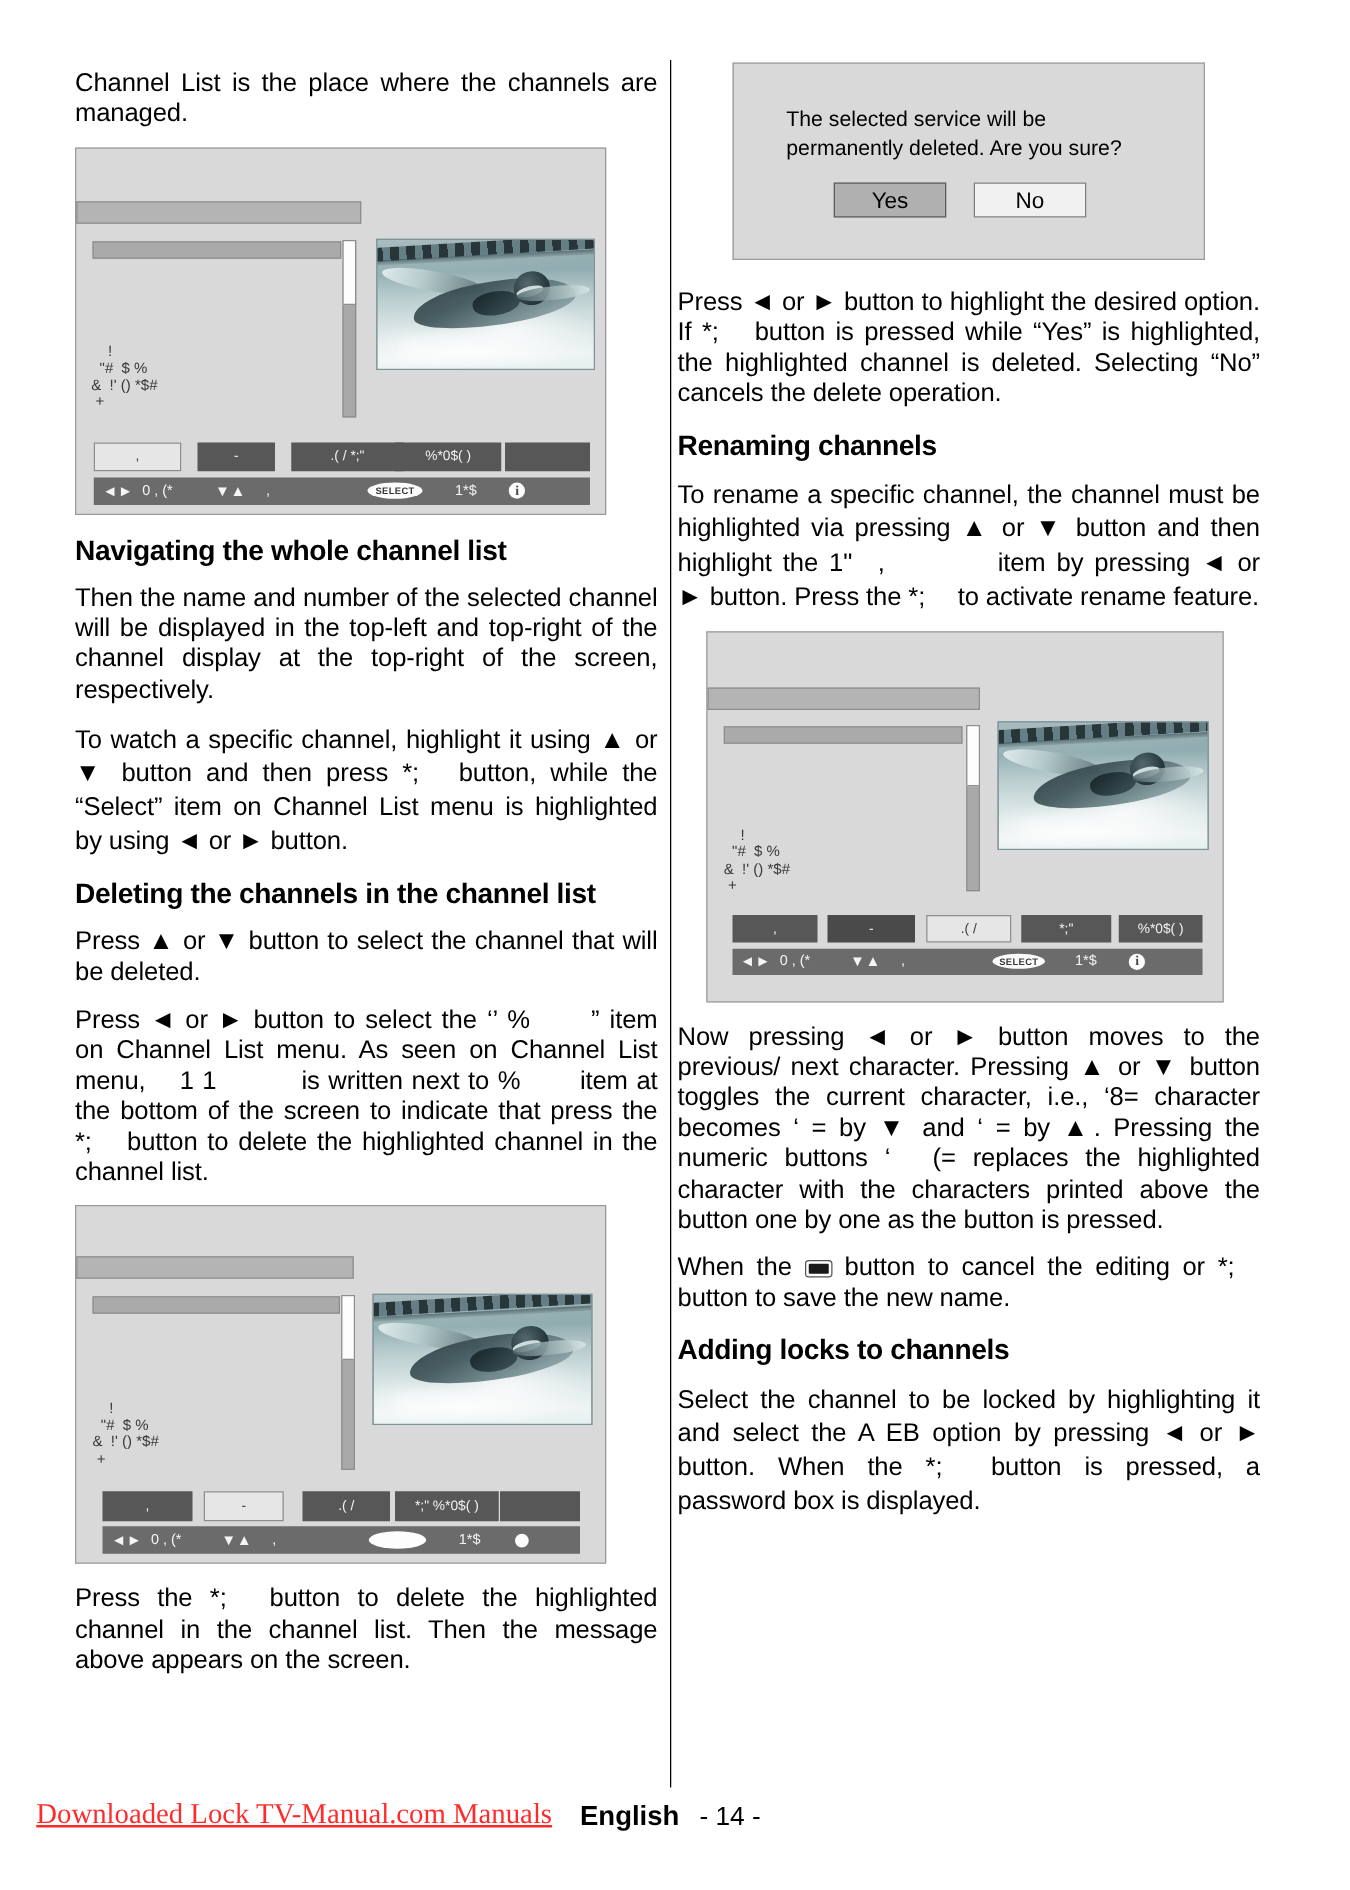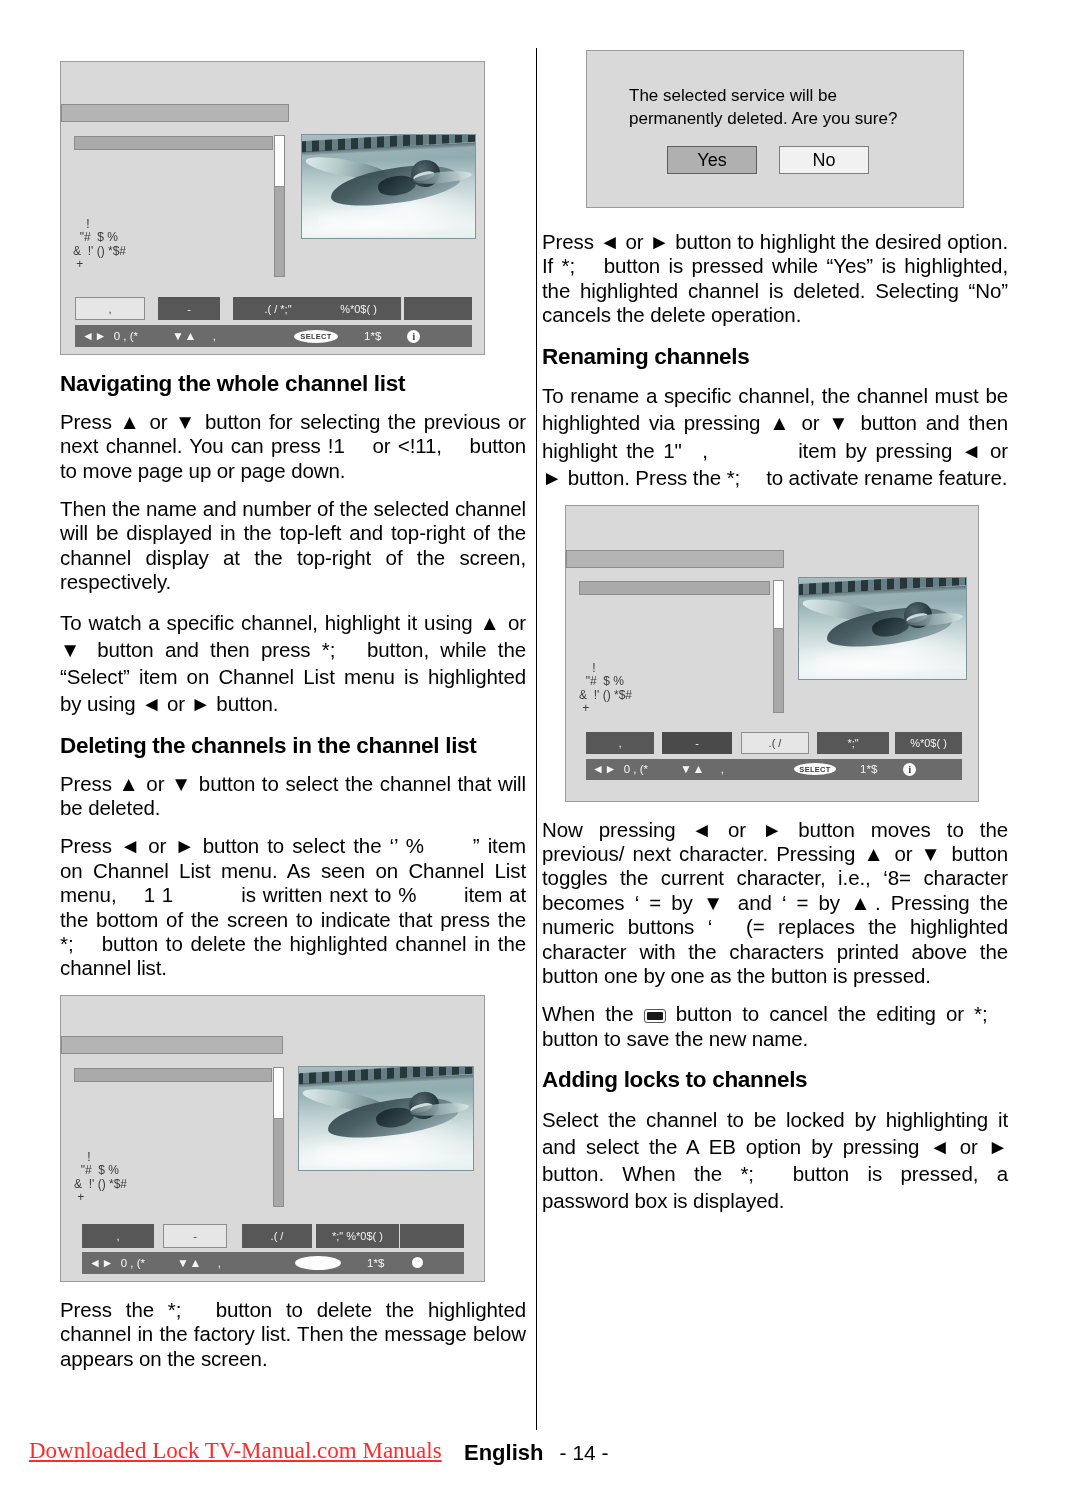--- a/index.html
+++ b/index.html
@@ -291,20 +291,21 @@
 </style>
 </head>
 <body>
 
 <div class="page">
 
   <div class="col-divider"></div>
 
   <div class="col col-left">
 
+    <p class="body">Channel List is the place where the channels are managed.</p>
 
     <div class="tvshot" style="width:425px;height:294px;">
       <div class="osd-titlebar" style="left:0px;top:42px;width:228px;height:18px;"></div>
       <div class="osd-listrow" style="left:13px;top:74px;width:199px;height:14px;"></div>
       <div class="osd-scroll" style="left:213px;top:73px;width:11px;height:142px;">
         <div class="osd-scroll-thumb" style="height:51px;"></div>
       </div>
       <div class="osd-garble" style="left:12px;top:156px;width:120px;">    !
   "#  $ %
 &amp;  !' () *$#
@@ -338,21 +339,20 @@
           <span class="sb-glyph">▼▲</span>
           <span style="margin-left:16px;">,</span>
         </span>
         <span class="sb-oval" style="margin-left:78px;width:44px;height:13px;">SELECT</span>
         <span style="margin-left:26px;">1*$</span>
         <span class="sb-info" style="margin-left:26px;width:13px;height:13px;font-size:11px;">i</span>
       </div>
     </div>
 
     <h2 class="head first">Navigating the whole channel list</h2>
-    <p class="body">Press ▲ or ▼ button for selecting the previous or next channel. You can press !1  or &lt;!11,  button to move page up or page down.</p>
     <p class="body">Then the name and number of the selected channel will be displayed in the top-left and top-right of the channel display at the top-right of the screen, respectively.</p>
     <p class="body loose">To watch a specific channel, highlight it using ▲ or ▼ button and then press *;  button, while the “Select” item on Channel List menu is highlighted by using ◄ or ► button.</p>
 
     <h2 class="head">Deleting the channels in the channel list</h2>
     <p class="body">Press ▲ or ▼ button to select the channel that will be deleted.</p>
     <p class="body">Press ◄ or ► button to select the ‘’ %   ” item on Channel List menu. As seen on Channel List menu,  1 1    is written next to  %   item at the bottom of the screen to indicate that press the *;  button to delete the highlighted channel in the channel list.</p>
 
     <div class="tvshot" style="width:425px;height:287px;margin-top:14px;">
       <div class="osd-titlebar" style="left:0px;top:40px;width:222px;height:18px;"></div>
       <div class="osd-listrow" style="left:13px;top:72px;width:198px;height:14px;"></div>
@@ -391,21 +391,21 @@
         <span class="sb-item" style="margin-left:32px;">
           <span class="sb-glyph">▼▲</span>
           <span style="margin-left:16px;">,</span>
         </span>
         <span class="sb-oval blank" style="margin-left:74px;width:46px;height:14px;"></span>
         <span style="margin-left:26px;">1*$</span>
         <span class="sb-dot" style="margin-left:28px;width:11px;height:11px;"></span>
       </div>
     </div>
 
-    <p class="body">Press the *;  button to delete the highlighted channel in the factory list. Then the message below appears on the screen.</p>
+    <p class="body">Press the *;  button to delete the highlighted channel in the channel list. Then the message above appears on the screen.</p>
 
   </div>
 
   <div class="col col-right">
 
     <div class="confirm-dialog" style="width:378px;height:158px;margin-left:44px;">
       <p class="confirm-msg">The selected service will be permanently deleted. Are you sure?</p>
       <div class="confirm-btns">
         <div class="confirm-btn sel">Yes</div>
         <div class="confirm-btn">No</div>

